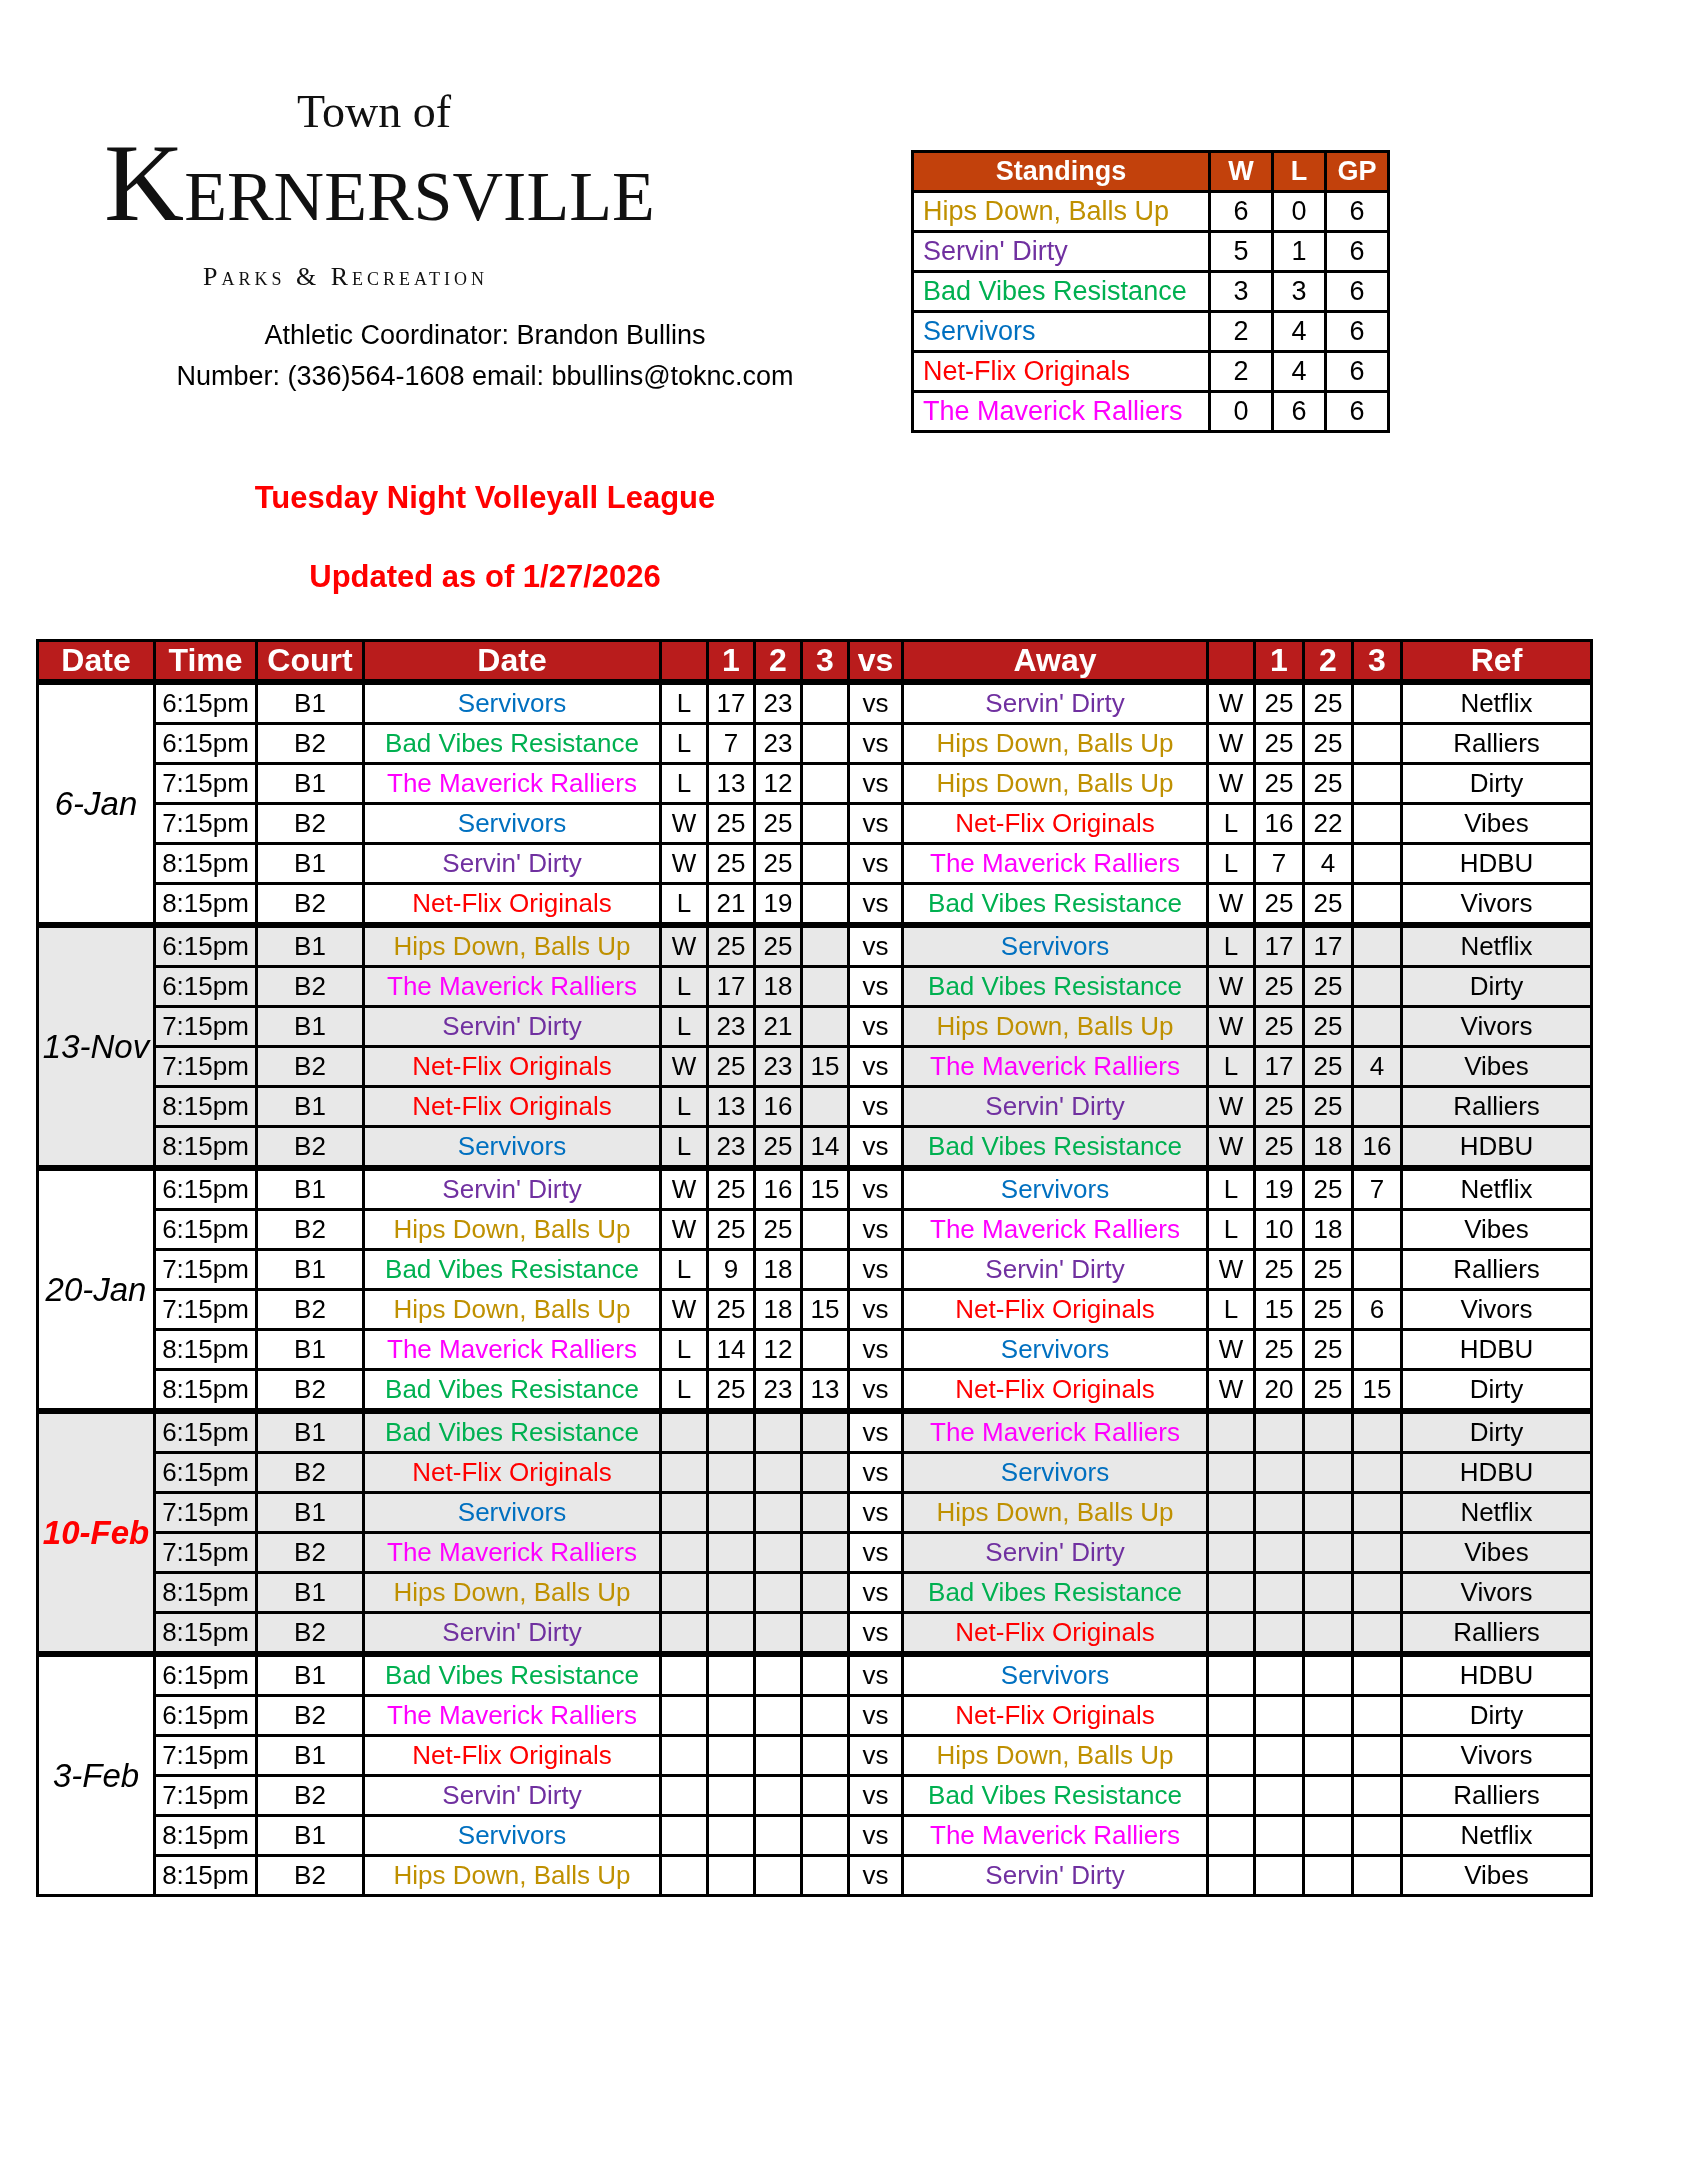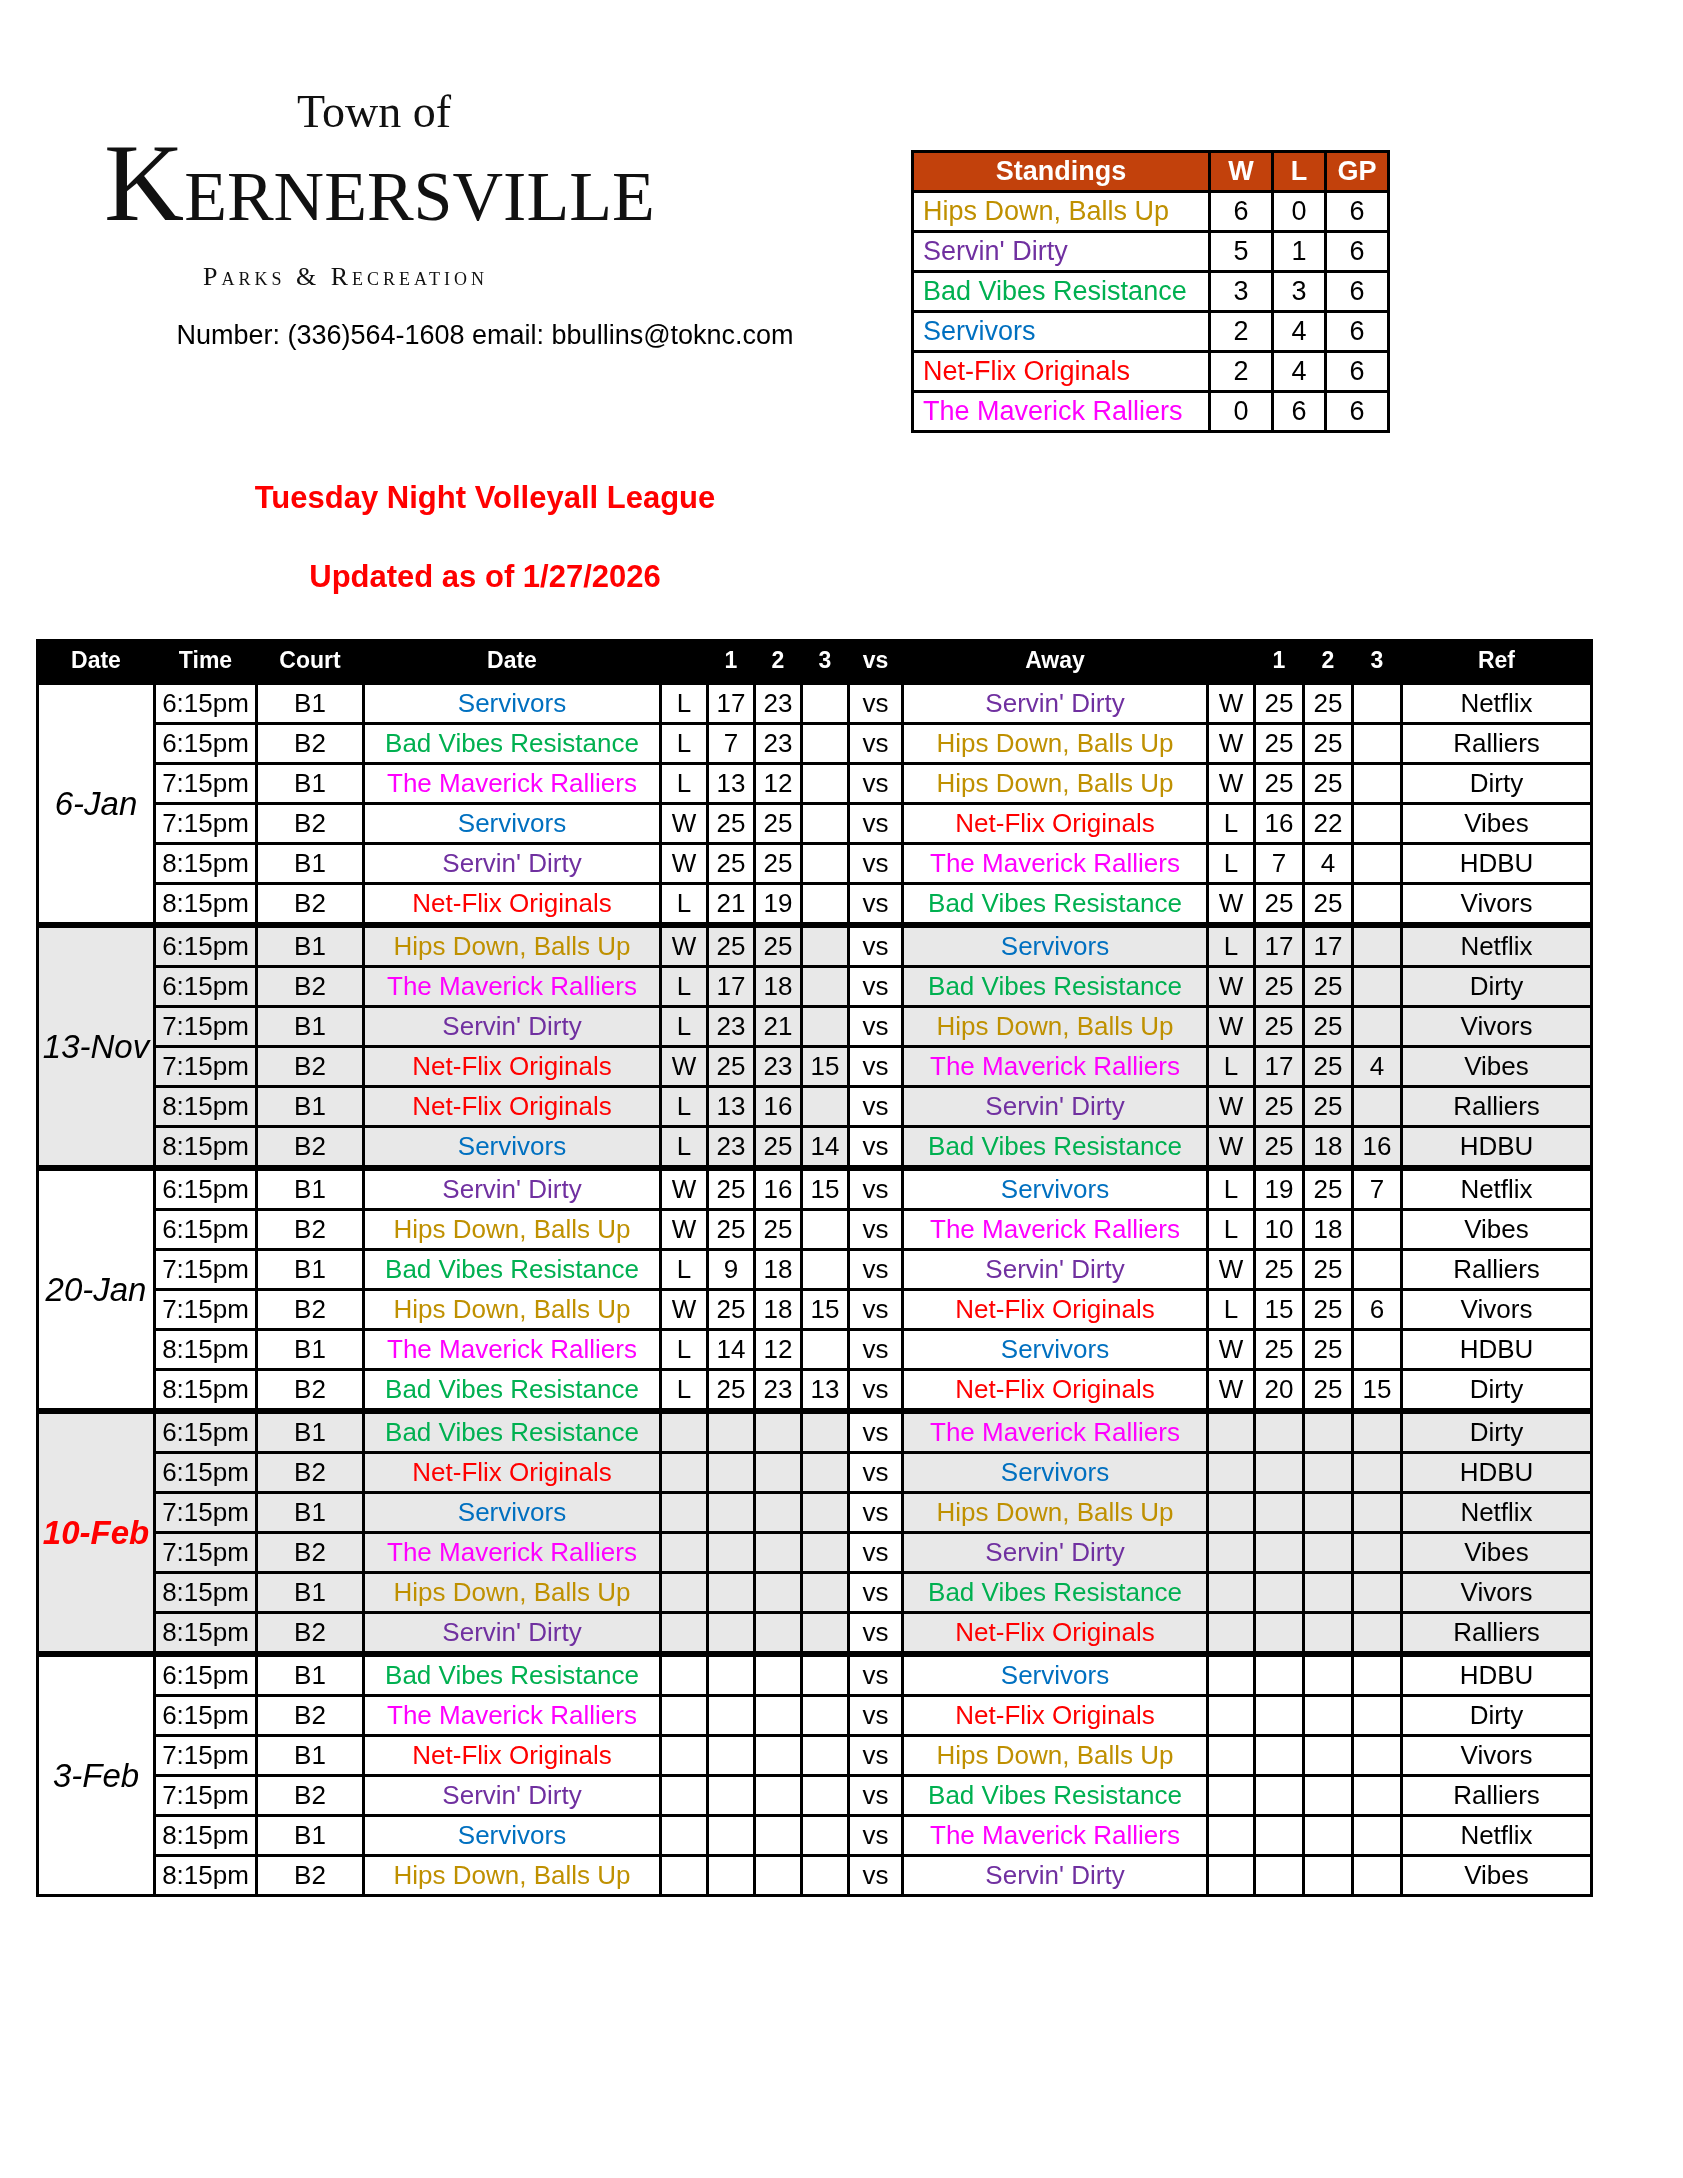--- a/index.html
+++ b/index.html
@@ -41,37 +41,38 @@
   .standings thead th { background:#c2410c; color:#fff; font-weight:bold; text-align:center; }
   .standings td.team { text-align:left; padding-left:9px; }
   .standings td.num { text-align:center; }
 
   
   .schedule { position:absolute; left:36px; top:639px; table-layout:fixed; }
   .schedule th, .schedule td {
     border:3px solid #000; height:37px; padding:0; font-size:26px;
     text-align:center; overflow:hidden; white-space:nowrap; background:#fff;
   }
-  .schedule thead th { background:#000000; color:#fff; font-weight:bold; font-size:23px; border-color:#000; }
+  .schedule thead th { background:#b91c1c; color:#fff; font-weight:bold; font-size:32px; border-color:#000; }
   .schedule tbody { border-top:6px solid #000; }
   .schedule tbody.shaded td { background:#E8E8E8; }
   .schedule tbody td.vs-cell { background:#fff; }
   .schedule td.date-cell { font-size:33px;font-style:italic; }
   .schedule td.date-red { color:#FF0000; font-weight:bold; }
 </style>
 </head>
 <body>
 
 <div class="logo">
   <div class="logo-town">Town of</div>
   <div class="logo-name"><span class="logo-k">K</span><span class="logo-rest">ERNERSVILLE</span></div>
   <div class="logo-dept">Parks &amp; Recreation</div>
 </div>
 
 <div class="contact">
+  <div>Athletic Coordinator: Brandon Bullins</div>
   <div>Number: (336)564-1608 email: bbullins@toknc.com</div>
 </div>
 
 <div class="league-title">Tuesday Night Volleyall League</div>
 <div class="updated">Updated as of 1/27/2026</div>
 
 <table class="standings">
   <colgroup>
       <col style="width:297px">
       <col style="width:63px">

